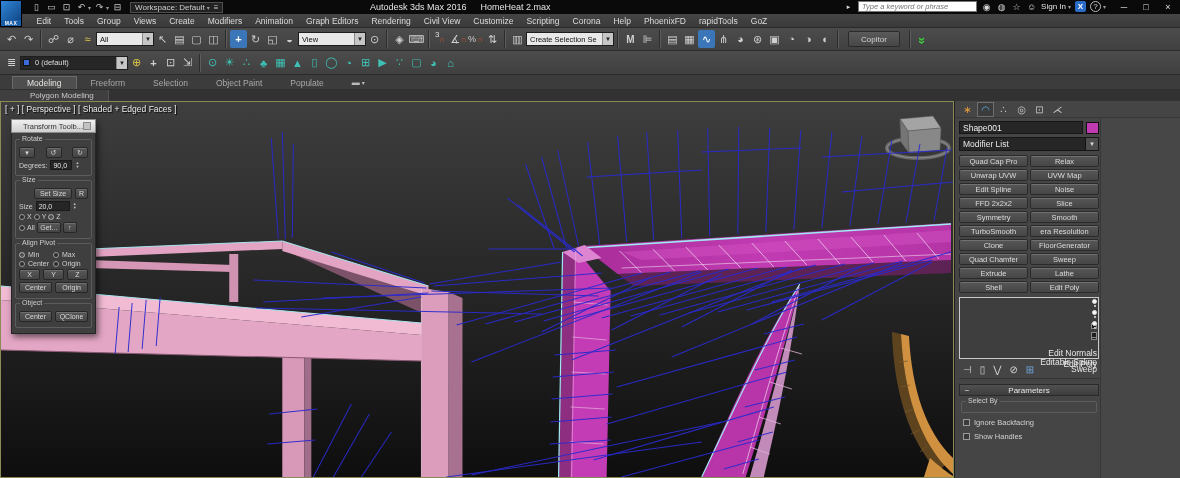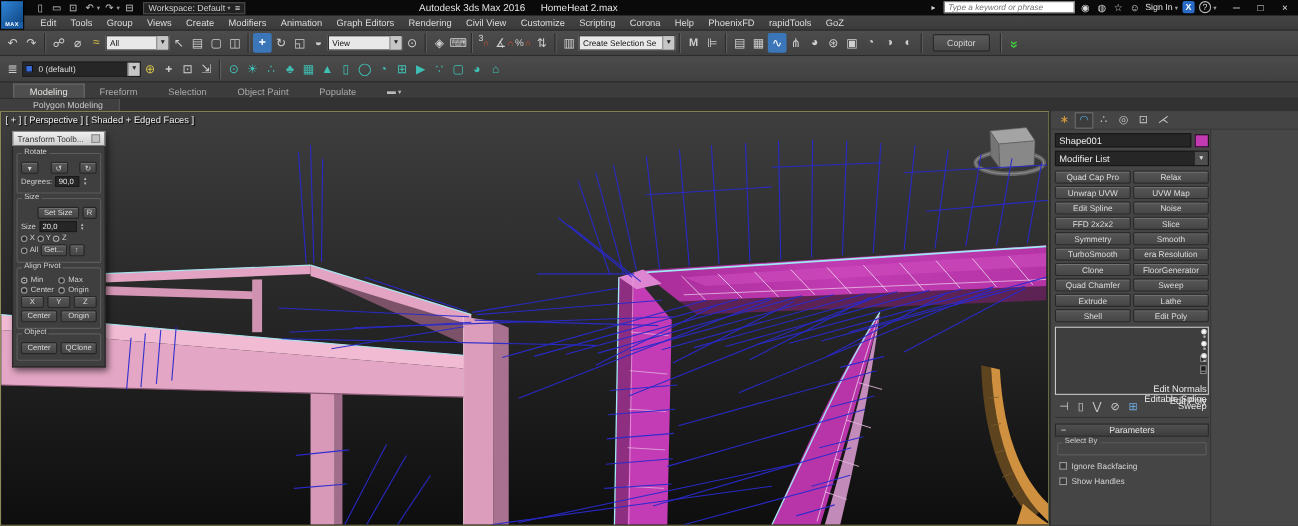--- a/index.html
+++ b/index.html
@@ -12,21 +12,21 @@
   .applogo { position:absolute; left:0; top:0; width:22px; height:27px; z-index:30;
     background:linear-gradient(135deg,#2f86d8,#0c3f7a); border:1px solid #000;
     color:#fff; display:flex; flex-direction:column; justify-content:flex-end; align-items:center; }
   .applogo .mx { font-size:5px; font-weight:bold; letter-spacing:.5px; background:#1b5ea8; width:100%; text-align:center; }
   .qat { display:flex; align-items:center; gap:2px; margin-left:30px; }
   .qicon { width:13px; height:11px; display:flex; align-items:center; justify-content:center;
     color:#c9c9c9; font-size:9px; }
   .qcaret { font-size:6px; color:#9a9a9a; margin-left:-2px; }
   .wsbox { display:flex; align-items:center; height:11px; background:#222; border:1px solid #4e4e4e;
     color:#cfcfcf; font-size:8px; padding:0 4px; margin-left:6px; gap:4px; }
-  .ttext { position:absolute; left:381px; top:2px; font-size:9px; color:#e4e4e4; display:flex; gap:14px; white-space:nowrap; }
+  .ttext { position:absolute; left:370px; top:2px; font-size:9px; color:#e4e4e4; display:flex; gap:14px; white-space:nowrap; }
   .infocenter { position:absolute; right:4px; top:1px; display:flex; align-items:center; gap:4px; }
   .search { width:119px; height:11px; background:#fff; border:1px solid #777; font-size:7.5px;
     font-style:italic; color:#666; padding:0 3px; font-family:"Liberation Sans",sans-serif; }
   .iicon { width:11px; height:11px; display:flex; align-items:center; justify-content:center;
     font-size:9px; color:#d8d8d8; }
   .xlogo { width:11px; height:11px; background:#2a6bc8; color:#fff; font-size:8px; font-weight:bold;
     display:flex; align-items:center; justify-content:center; border-radius:2px; }
   .helpc { width:11px; height:11px; border:1px solid #bbb; border-radius:50%; font-size:8px;
     display:flex; align-items:center; justify-content:center; color:#ddd; }
   .winbtns { display:flex; gap:10px; margin-left:8px; margin-right:2px; color:#e0e0e0; font-size:9px; }
@@ -73,21 +73,21 @@
   
   .main { display:flex; height:377px; }
   .viewport { position:relative; flex:1; border:1px solid #8b8b58; background:#202020; overflow:hidden; }
   .viewport svg { position:absolute; inset:0; width:100%; height:100%; }
   .vplabel { position:absolute; left:4px; top:2px; font-size:8.5px; color:#ececec; text-shadow:1px 1px 1px #000; z-index:5;}
 
   
   .ttb { position:absolute; left:10px; top:17px; width:85px; z-index:20; font-size:7.5px; color:#c9c9c9;
     filter:drop-shadow(2px 3px 3px rgba(0,0,0,.55)); }
   .ttb-title { height:14px; background:linear-gradient(#efefef,#cfcfcf); border:1px solid #8a8a8a;
-    color:#333; display:flex; align-items:center; padding:0 4px; justify-content:space-between; }
+    color:#333; display:flex; align-items:center; padding:0 4px; justify-content:flex-end; }
   .ttb-close { width:8px; height:8px; background:#c2c2c2; border:1px solid #8a8a8a; }
   .ttb-body { background:#3f3f3f; border:1px solid #252525; border-top:none; padding:2px 2px 3px 2px; }
   .grp { border:1px solid #5c5c5c; border-radius:2px; margin:4px 1px 2px 1px; padding:5px 3px 3px 3px; position:relative; }
   .grp-label { position:absolute; top:-5px; left:4px; background:#3f3f3f; padding:0 2px; font-size:7px; color:#cfcfcf; }
   .mbtn { background:linear-gradient(#585858,#454545); border:1px solid #272727; box-shadow:inset 0 1px 0 #6e6e6e;
     color:#d8d8d8; font-size:7px; height:11px; display:inline-flex; align-items:center; justify-content:center;
     border-radius:2px; padding:0 3px; }
   .mrow { display:flex; align-items:center; gap:3px; margin:2px 0; }
   .numf { background:#262626; border:1px solid #1a1a1a; color:#e6e6e6; height:10px; font-size:7px;
     display:inline-flex; align-items:center; padding:0 2px; }

